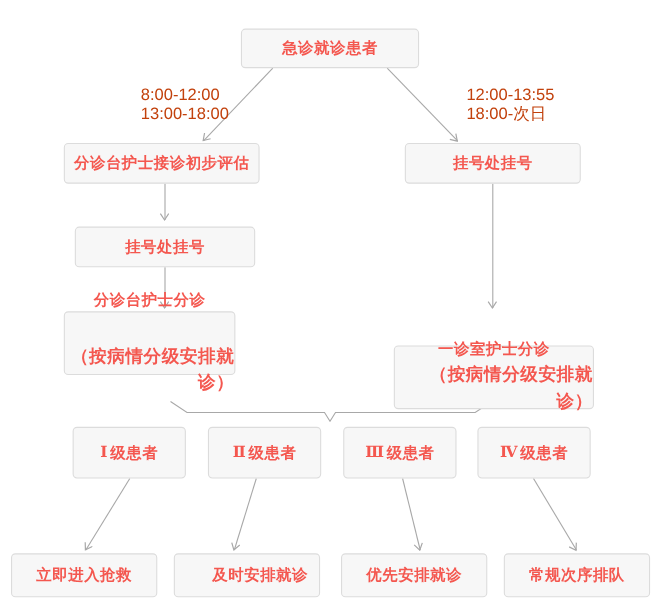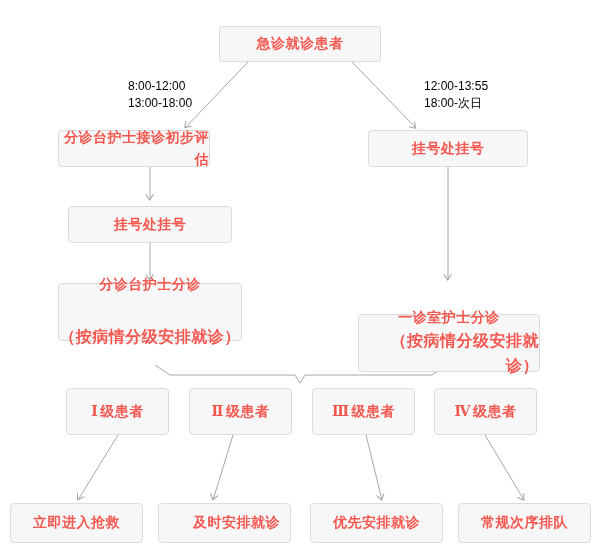--- a/index.html
+++ b/index.html
@@ -40,22 +40,22 @@
     font-size: 14px;
     letter-spacing: 0.5px;
     line-height: 1.55;
     font-weight: bold;
   }
   .node .line2 {
     font-size: 16px;
   }
   .edge-label {
     position: absolute;
-    color: #000000;
-    font-size: 12px;
+    color: #c2410c;
+    font-size: 15px;
     line-height: 17px;
     white-space: nowrap;
     font-weight: normal;
   }
   .roman {
     font-family: "Liberation Serif", "DejaVu Serif", serif;
     font-weight: bold;
     padding-right: 2px;
   }
 </style>
@@ -94,32 +94,32 @@
 
   <div class="edge-label" style="left:128px; top:78px;">
     <div>8:00-12:00</div>
     <div>13:00-18:00</div>
   </div>
   <div class="edge-label" style="left:424px; top:78px;">
     <div>12:00-13:55</div>
     <div>18:00-次日</div>
   </div>
 
-  <div class="node" style="left:58px; top:130px; width:152px; height:37px;">
+  <div class="node" style="left:58px; top:130px; width:178px; height:37px;">
     <span>分诊台护士接诊初步评估</span>
   </div>
   <div class="node" style="left:368px; top:130px; width:160px; height:37px;">
     <span>挂号处挂号</span>
   </div>
 
   <div class="node" style="left:68px; top:206px; width:164px; height:37px;">
     <span>挂号处挂号</span>
   </div>
 
-  <div class="node" style="left:58px; top:283px; width:184px; height:58px;gap:29px;">
+  <div class="node" style="left:58px; top:283px; width:156px; height:58px;gap:29px;">
     <span>分诊台护士分诊</span>
     <span class="line2">（按病情分级安排就诊）</span>
   </div>
   <div class="node" style="left:358px; top:283px; width:182px; height:58px;margin-top:31px;">
     <span>一诊室护士分诊</span>
     <span class="line2">（按病情分级安排就诊）</span>
   </div>
 
   <div class="node" style="left:66px; top:388px; width:103px; height:47px; flex-direction:row;">
     <span class="roman">Ⅰ</span>

